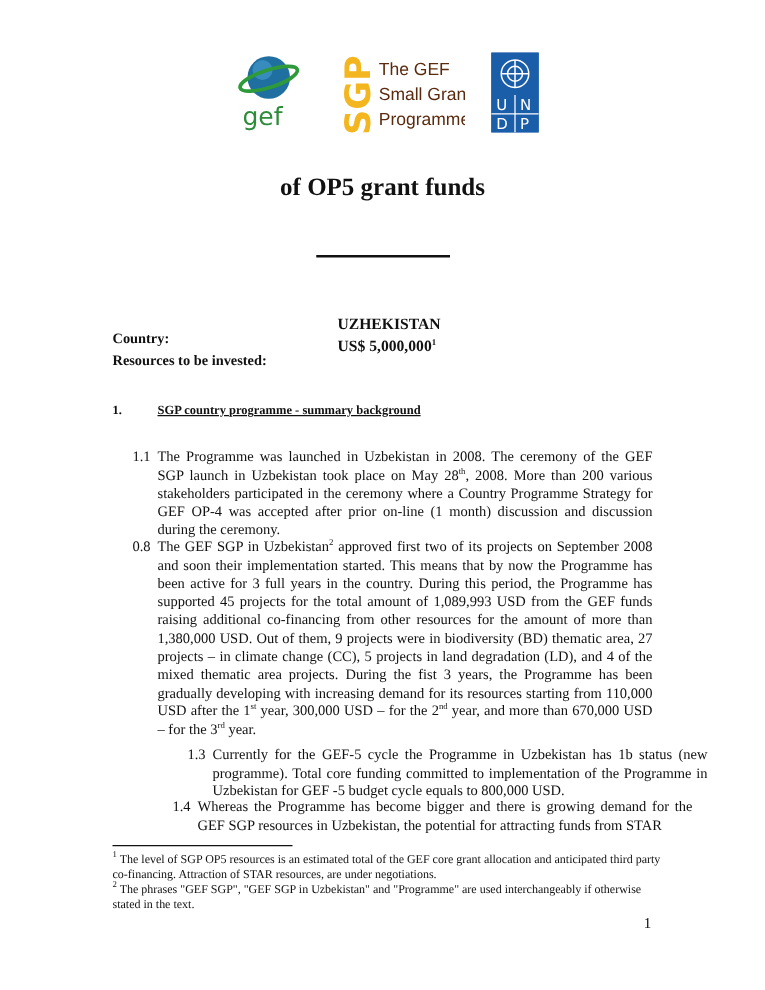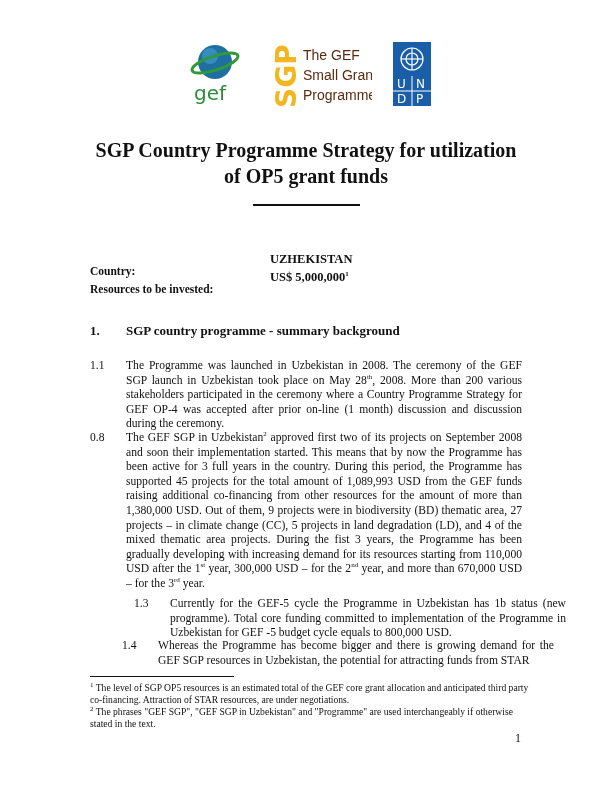--- a/index.html
+++ b/index.html
@@ -10,24 +10,24 @@
   .logo-sgp { position: absolute; left: 272px; top: 4px; width: 100px; height: 66px; }
   .logo-undp { position: absolute; left: 393px; top: 4px; width: 38px; height: 64px; background: #1a5da8; }
   .title { position: absolute; top: 137px; left: 60px; width: 492px; text-align: center;
            font-weight: bold; font-size: 20px; line-height: 26px; }
   .title-rule { position: absolute; top: 204px; left: 253px; width: 107px; height: 1.5px; background: #111; }
   .meta { position: absolute; top: 253px; left: 90px; font-size: 11.5px; font-weight: bold; }
   .meta-row { position: relative; height: 18px; }
   .meta-label { position: absolute; left: 0; top: 12px; width: 170px; }
   .meta-value { position: absolute; left: 180px; top: -1px; font-size: 12.5px; white-space: nowrap; }
   sup { font-size: 7px; vertical-align: super; line-height: 0; }
-  .section { position: absolute; top: 323px; left: 90px; font-size: 13px; font-weight: bold; }
+  .section { position: absolute; top: 323px; left: 90px; font-size: 10px; font-weight: bold; text-decoration: underline; }
   .section .num { display: inline-block; width: 36px; }
   .para { position: absolute; left: 90px; width: 432px; font-size: 11.6px; line-height: 14.6px; }
-  .para .pnum { position: absolute; left: 0; top: 0; }
+  .para .pnum { position: absolute; left: 16px; top: 0; }
   .para .ptext { margin-left: 36px; text-align: justify; }
   .fn-rule { position: absolute; top: 676px; left: 90px; width: 144px; height: 1px; background: #111; }
   .footnotes { position: absolute; top: 682px; left: 90px; width: 440px; font-size: 9.6px; line-height: 12px; }
   .page-num { position: absolute; top: 731px; left: 515px; font-size: 12px; }
 </style>
 </head>
 <body>
 
 <div class="logos">
   <svg class="logo-gef" viewBox="0 0 50 66">
@@ -55,21 +55,20 @@
     <line x1="19" y1="34" x2="19" y2="64" stroke="#ffffff" stroke-width="1"></line>
     <line x1="0" y1="49" x2="38" y2="49" stroke="#ffffff" stroke-width="1"></line>
     <text x="4" y="46" font-family="DejaVu Sans, sans-serif" font-size="12" fill="#fff">U</text>
     <text x="23" y="46" font-family="DejaVu Sans, sans-serif" font-size="12" fill="#fff">N</text>
     <text x="4" y="61" font-family="DejaVu Sans, sans-serif" font-size="12" fill="#fff">D</text>
     <text x="23" y="61" font-family="DejaVu Sans, sans-serif" font-size="12" fill="#fff">P</text>
   </svg>
 </div>
 
 <div class="title">
-  <div>SGP Country Programme Strategy for utilization</div>
   <div>of OP5 grant funds</div>
 </div>
 <div class="title-rule"></div>
 
 <div class="meta">
   <div class="meta-row">
     <span class="meta-label">Country:</span>
     <span class="meta-value">UZHEKISTAN</span>
   </div>
   <div class="meta-row">

